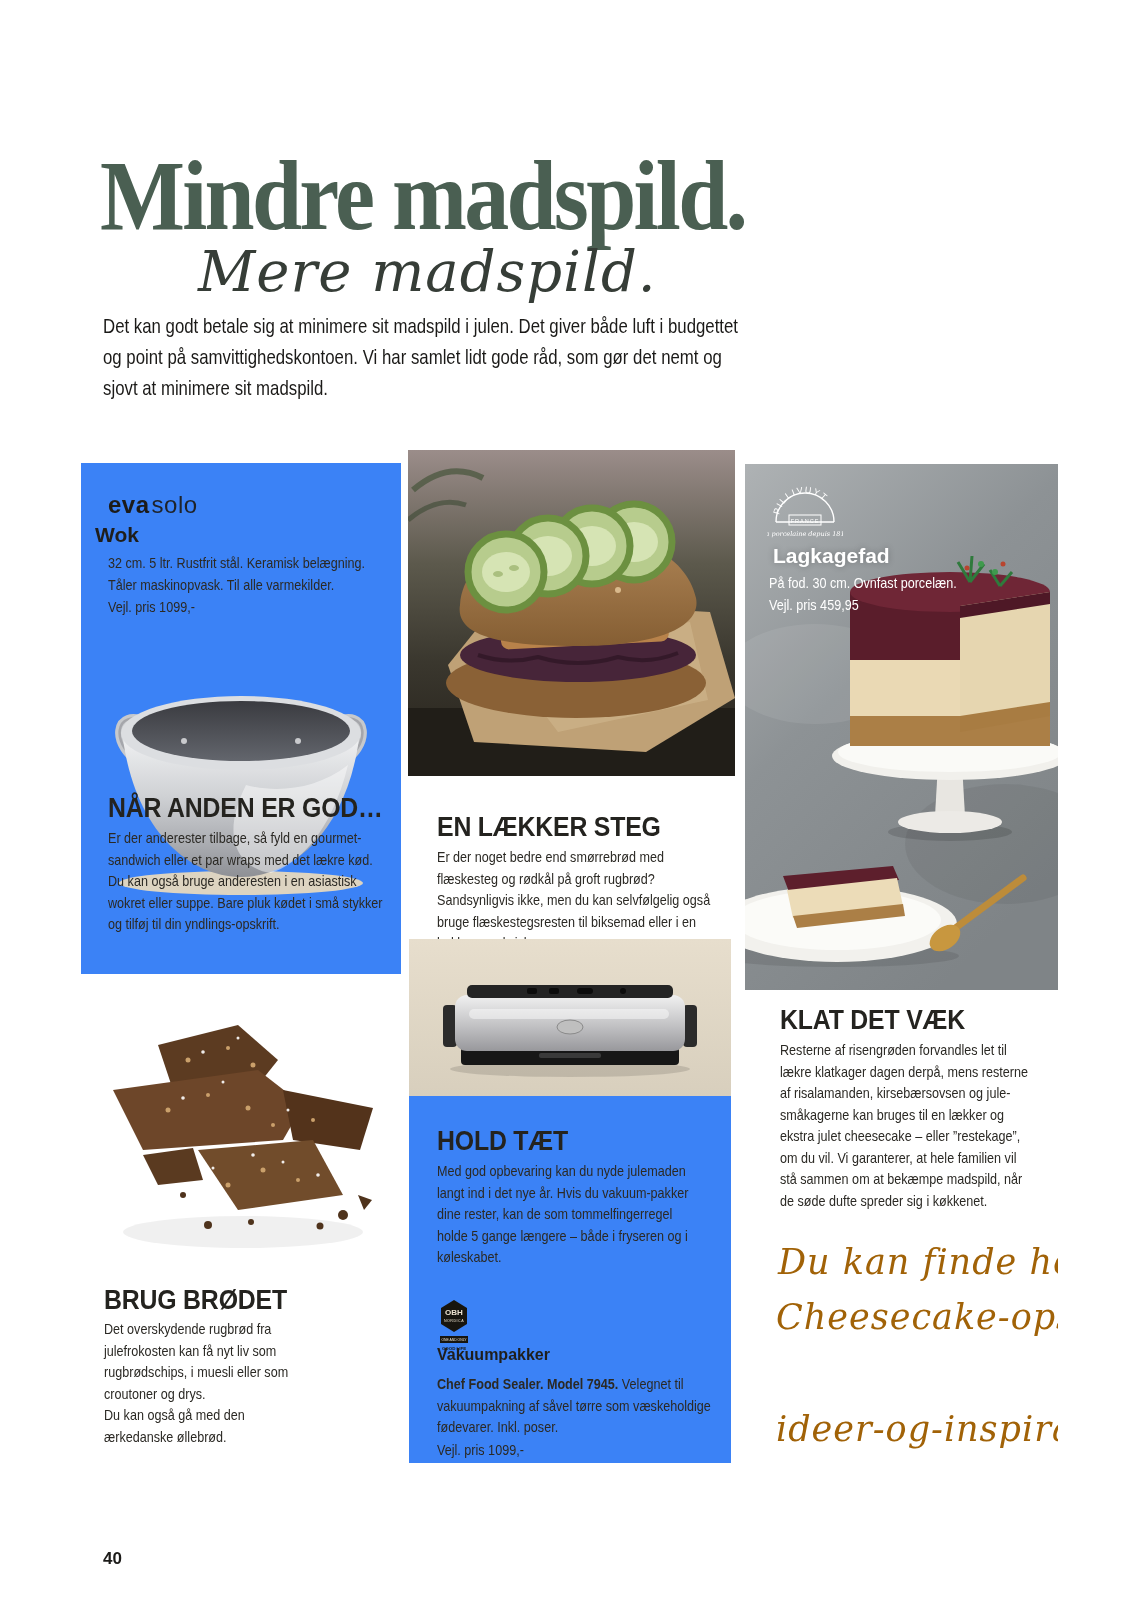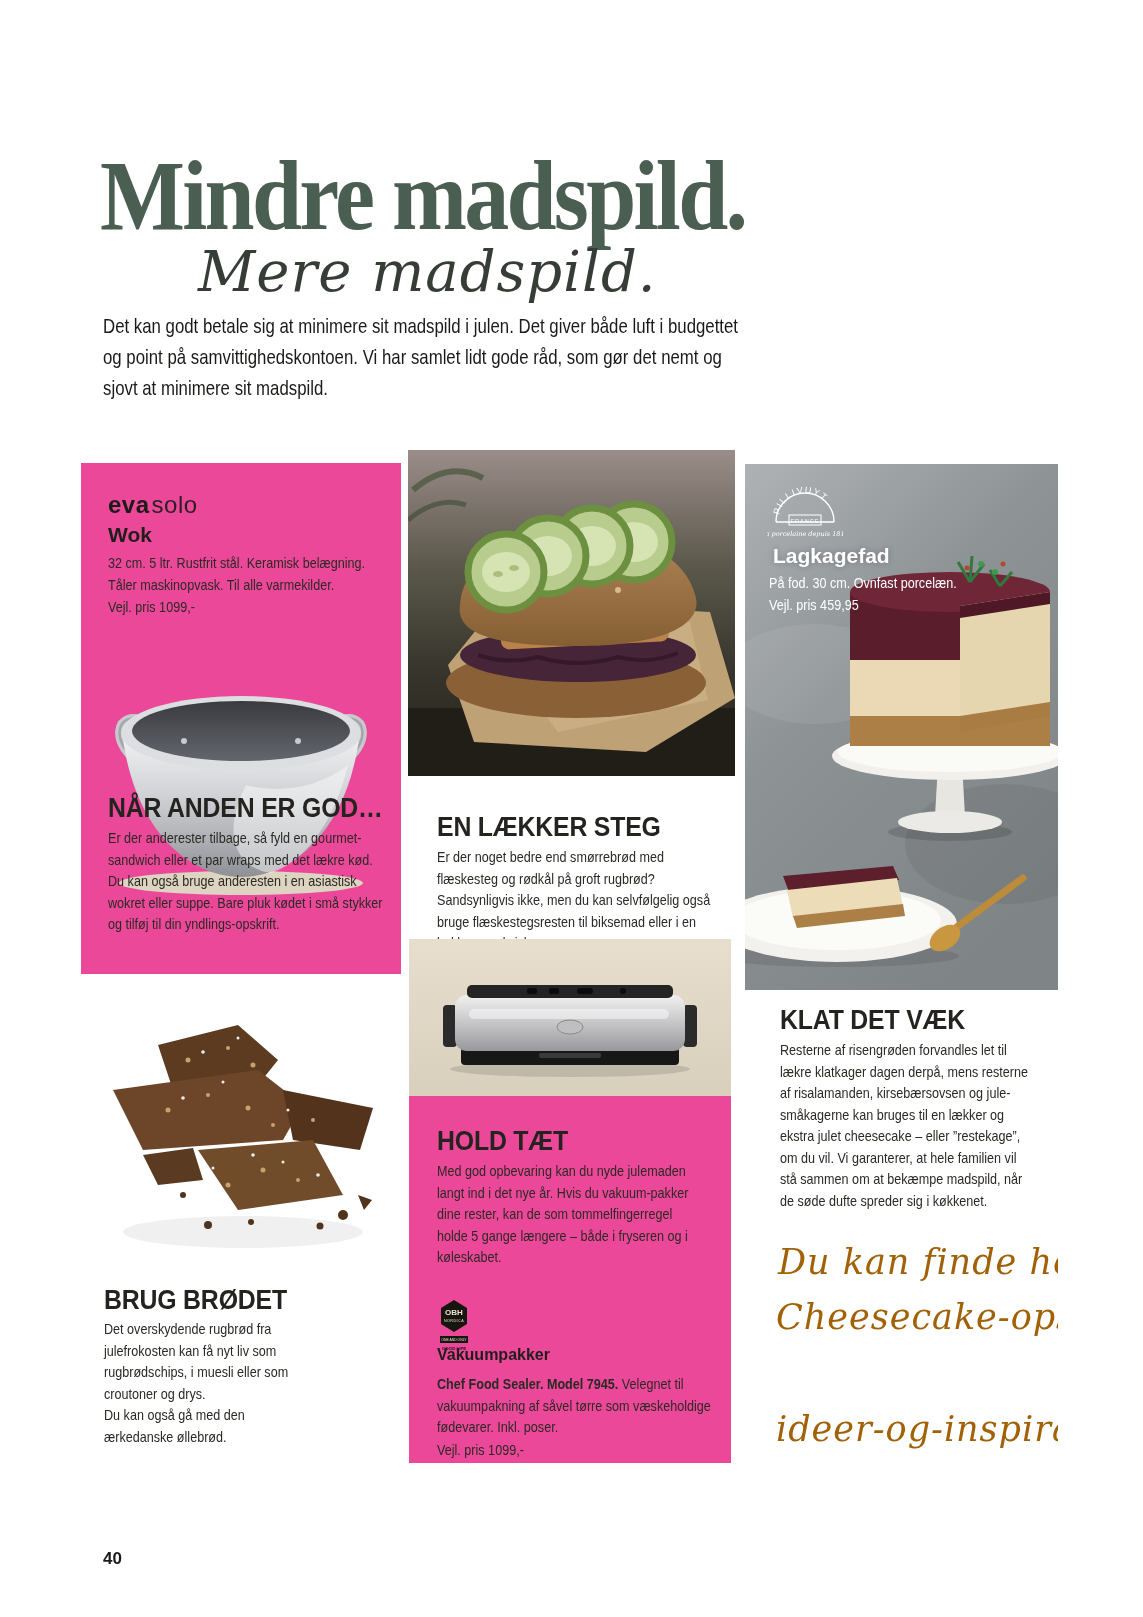--- a/index.html
+++ b/index.html
@@ -1,21 +1,21 @@
 <!DOCTYPE html>
 <html><head>
 <meta charset="utf-8">
 <style>
   html,body { margin:0; padding:0; background:#ffffff; }
   .page {
     position:relative; width:1058px; height:1617px; background:#ffffff;
     overflow:hidden; font-family:"Liberation Sans", sans-serif; color:#2b2924;
   }
   .abs { position:absolute; }
-  .panel { background:#ec4899; }
+  .panel { background:#3b82f6; }
   .title {
     font-family:"Liberation Serif", serif; font-weight:700; font-size:100px;
     color:#4a5f52; letter-spacing:-3px; white-space:nowrap;
     transform:scaleX(0.9); transform-origin:0 0; line-height:1;
   }
   .subtitle {
     font-family:"DejaVu Serif", serif; font-style:italic; font-size:56px;
     color:#363d37; letter-spacing:1px; white-space:nowrap; line-height:1;
   }
   .intro {
@@ -50,21 +50,21 @@
 <div class="page">
 
   <div class="abs title" style="left:100px; top:146px;">Mindre madspild.</div>
   <div class="abs subtitle" style="left:198px; top:244px;">Mere madspild.</div>
   <div class="abs intro" style="left:103px; top:310px;">Det kan godt betale sig at minimere sit madspild i julen. Det giver både luft i budgettet og point på samvittighedskontoen. Vi har samlet lidt gode råd, som gør det nemt og sjovt at minimere sit madspild.</div>
 
   <div class="abs panel" style="left:81px; top:463px; width:320px; height:511px;">
     <div class="abs brand" style="left:27px; top:28px;">
       <span class="b">eva</span><span class="light">solo</span>
     </div>
-    <div class="abs prod-name" style="left:27px; top:60px;">Wok</div>
+    <div class="abs prod-name" style="left:14px; top:60px;">Wok</div>
     <div class="abs body" style="left:27px; top:89px;">32 cm. 5 ltr. Rustfrit stål. Keramisk belægning. Tåler maskinopvask. Til alle varmekilder.</div>
     <div class="abs body" style="left:27px; top:133px;">Vejl. pris 1099,-</div>
 
     <svg class="abs" style="left:15px; top:152px;" width="290" height="300" viewBox="0 0 290 300">
       <defs>
         <linearGradient id="bowlGrad" x1="0" y1="0" x2="0" y2="1">
           <stop offset="0" stop-color="#f3f4f5"></stop>
             <stop offset="0.45" stop-color="#cfd1d4"></stop>
           <stop offset="0.8" stop-color="#a7a9ae"></stop>
             <stop offset="1" stop-color="#8e9095"></stop>

